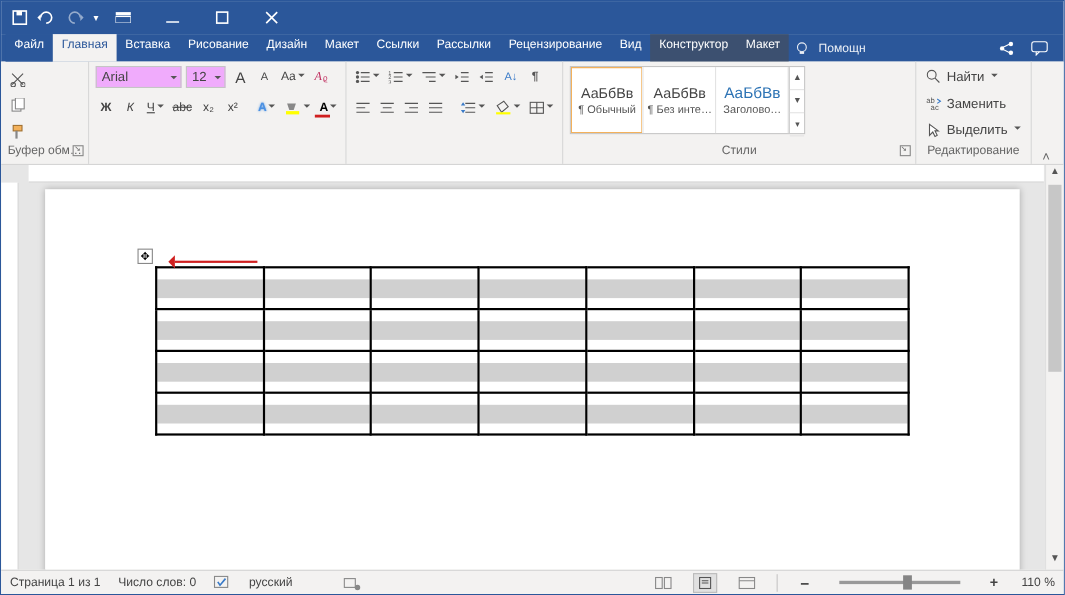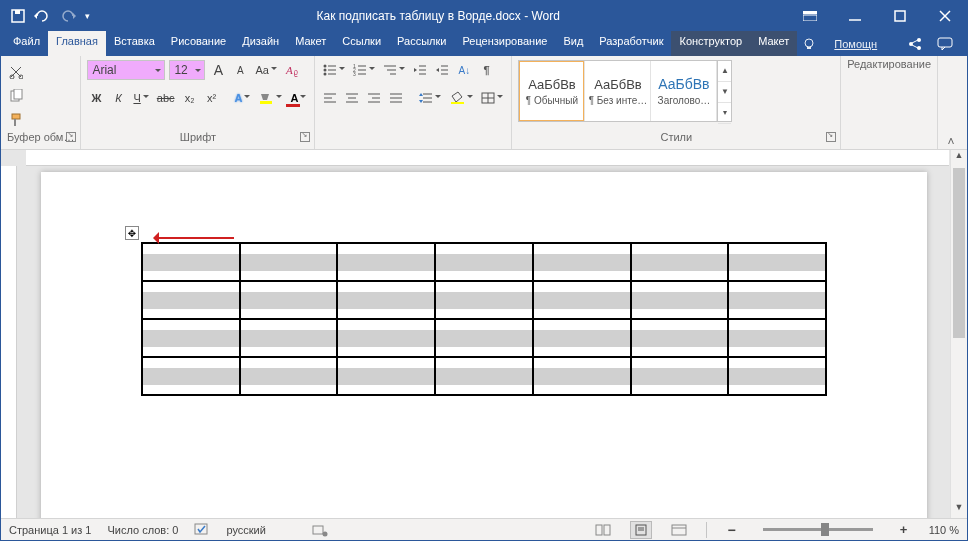--- a/index.html
+++ b/index.html
@@ -9,21 +9,21 @@
 .qat svg, .qat span.icon { fill: #fff; color: #fff; }
 .title-text { flex: 1; text-align: center; font-size: 12px; }
 .winctl { display: flex; }
 .winctl div { width: 45px; height: 30px; display: flex; align-items: center; justify-content: center; cursor: pointer; }
 .tabs { height: 25px; background: #2b579a; display: flex; align-items: stretch; font-size: 11px; color: #fff; padding-left: 4px; }
 .tab { padding: 4px 8px 0; cursor: pointer; white-space: nowrap; }
 .tab.file { background: #2b579a; }
 .tab.active { background: #f3f2f1; color: #2b579a; }
 .tab.ctx { background: #4b4b4b88; }
 .tabs .spacer { flex: 1; }
-.tell { display: flex; align-items: center; gap: 19px; padding: 0 6px; opacity: .9; text-decoration: underline; }
+.tell { display: flex; align-items: center; gap: 9px; padding: 0 6px; opacity: .9; }
 .tabs .icons { display: flex; align-items: center; gap: 14px; padding: 0 14px 0 8px; }
 .ribbon { height: 94px; background: #f3f2f1; border-bottom: 1px solid #d5d5d5; display: flex; font-size: 11px; color: #444; }
 .group { border-right: 1px solid #d8d8d8; display: flex; flex-direction: column; padding: 2px 6px; }
 .group .body { flex: 1; display: flex; align-items: flex-start; gap: 4px; }
 .group .label { height: 16px; text-align: center; font-size: 11px; color: #666; position: relative; }
 .dlaunch { position: absolute; right: -2px; top: 1px; width: 10px; height: 10px; border: 1px solid #888; }
 .dlaunch::after { content: "↘"; font-size: 7px; position: absolute; left: 0; top: -2px; color: #666; }
 .bigbtn { width: 50px; text-align: center; display: flex; flex-direction: column; align-items: center; gap: 1px; padding-top: 2px; cursor: pointer; }
 .bigbtn .bicon { width: 30px; height: 30px; }
 .smallbtns { display: flex; flex-direction: column; gap: 4px; padding-top: 4px; }
@@ -82,21 +82,20 @@
         </svg>
       </span>
     <span style="opacity:.5">
         <svg width="18" height="14">
           <path d="M14 7 A5 5 0 1 0 9 12" fill="none" stroke="#fff" stroke-width="1.5"></path>
           <path d="M17 7 L14 4 L14 10 Z" fill="#fff"></path>
         </svg>
       </span>
     <span style="font-size:9px">▾</span>
   </div>
-  <div class="title-text">Как подписать таблицу в Ворде.docx  -  Word</div>
   <div class="winctl">
     <div>
         <svg width="14" height="10">
           <rect y="0" width="14" height="3" fill="#fff"></rect>
           <rect y="4" width="14" height="6" fill="none" stroke="#fff"></rect>
         </svg>
       </div>
     <div>
         <svg width="12" height="12">
           <line x1="0" y1="10" x2="12" y2="10" stroke="#fff" stroke-width="1.5"></line>
@@ -120,21 +119,20 @@
   <div class="tab file">Файл</div>
   <div class="tab active">Главная</div>
   <div class="tab">Вставка</div>
   <div class="tab">Рисование</div>
   <div class="tab">Дизайн</div>
   <div class="tab">Макет</div>
   <div class="tab">Ссылки</div>
   <div class="tab">Рассылки</div>
   <div class="tab">Рецензирование</div>
   <div class="tab">Вид</div>
-  <div class="tab">Разработчик</div>
   <div class="tab ctx">Конструктор</div>
   <div class="tab ctx">Макет</div>
   <div class="tell">
     <svg width="12" height="12">
         <circle cx="6" cy="5" r="4" fill="none" stroke="#fff"></circle>
         <rect x="4" y="9" width="4" height="2" fill="#fff"></rect>
       </svg>
     <span>Помощн</span>
   </div>
   <div class="spacer"></div>
@@ -217,21 +215,20 @@
             </svg>
           </span>
         <span class="btn dd">
             <span style="color:#000;font-weight:bold">A</span>
             <svg width="14" height="3" style="position:absolute;margin-top:14px;margin-left:-11px">
               <rect width="14" height="3" fill="#d02020"></rect>
             </svg>
           </span>
       </div>
     </div>
-    <div class="label"><span>Шрифт</span><span class="dlaunch"></span></div>
   </div>
 
   <div class="group">
     <div class="body col">
       <div class="row">
         <span class="btn dd">
             <svg width="14" height="12">
               <circle cx="2" cy="2" r="1.5" fill="#555"></circle>
               <line x1="5" y1="2" x2="13" y2="2" stroke="#555"></line>
               <circle cx="2" cy="6" r="1.5" fill="#555"></circle>
@@ -352,20 +349,43 @@
           <div>▲</div>
           <div>▼</div>
           <div>▾</div>
         </div>
       </div>
     </div>
     <div class="label"><span>Стили</span><span class="dlaunch"></span></div>
   </div>
 
   <div class="group editing">
+    <div class="body col">
+      <div class="itm dd">
+        <svg width="14" height="14">
+            <circle cx="5" cy="5" r="4" fill="none" stroke="#555"></circle>
+            <line x1="8" y1="8" x2="12" y2="12" stroke="#555"></line>
+          </svg>
+        <span>Найти</span>
+      </div>
+      <div class="itm">
+        <svg width="14" height="14">
+            <text x="0" y="7" font-size="7" fill="#555">ab</text>
+            <text x="4" y="13" font-size="7" fill="#555">ac</text>
+            <path d="M10 3 L13 5 L10 7" fill="none" stroke="#3a7bc8"></path>
+          </svg>
+        <span>Заменить</span>
+      </div>
+      <div class="itm dd">
+        <svg width="14" height="14">
+            <path d="M3 2 L3 12 L6 9 L8 13 L10 12 L8 8 L11 8 Z" fill="#fff" stroke="#555"></path>
+          </svg>
+        <span>Выделить</span>
+      </div>
+    </div>
     <div class="label">Редактирование</div>
   </div>
   <div class="toggle-up">˄</div>
 </div>
 
 <div class="docarea">
   <div class="ruler-h"></div>
   <div class="ruler-v"></div>
   <div class="page">
     <div style="position:relative">

